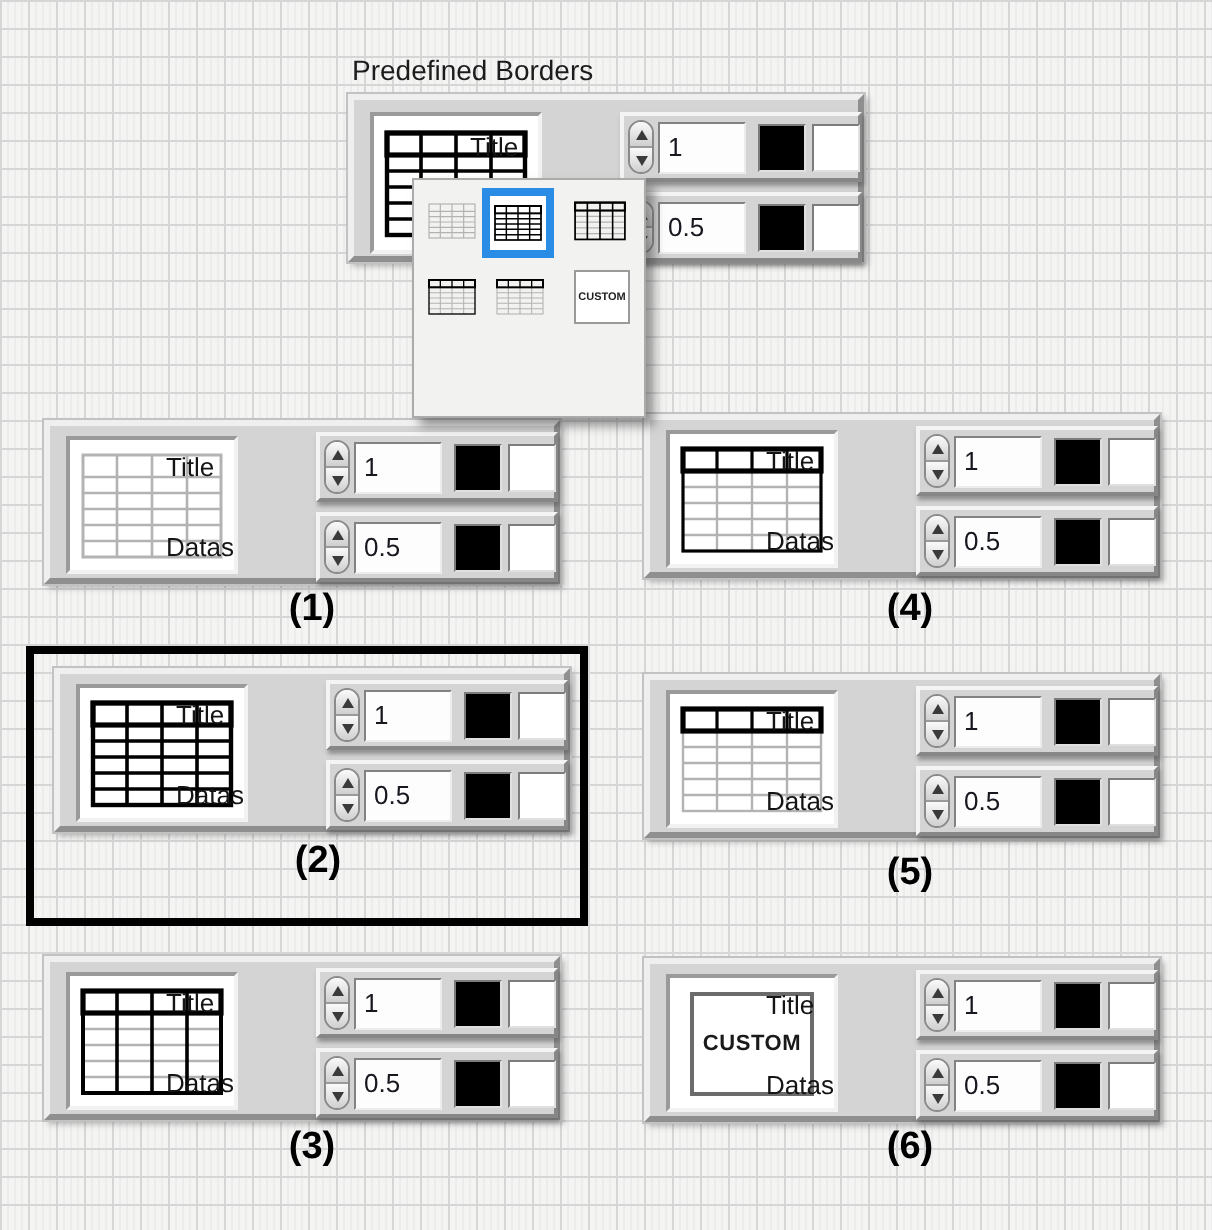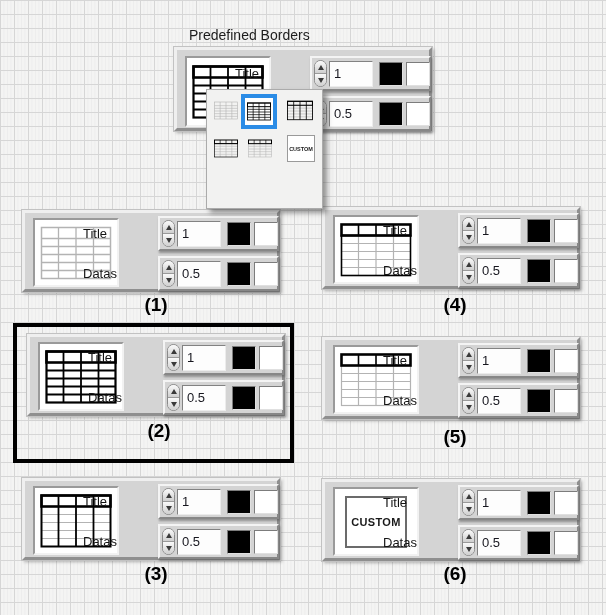--- a/index.html
+++ b/index.html
@@ -9,21 +9,21 @@
     overflow:hidden;
     font-family:"Liberation Sans", sans-serif;
     background-color:#f4f4f3;
     background-image:
       linear-gradient(#d6d6d6 1px, transparent 1px),
       linear-gradient(90deg,#d6d6d6 1px, transparent 1px),
       linear-gradient(90deg,#ececec 1px, transparent 1px);
     background-size:14px 14px,14px 14px,3.5px 3.5px;
   }
   .hdr-label{
-    position:absolute;left:189px;top:27px;
+    position:absolute;left:176px;top:27px;
     font-size:14px;color:#1c1c1c;white-space:nowrap;
   }
   
   .panel{
     position:absolute;width:258px;height:82px;
     background:#d4d4d4;box-sizing:border-box;
     border:3px solid;border-color:#efefef #8f8f8f #8f8f8f #efefef;
     outline:1px solid #c2c2c2;
     box-shadow:2px 2px 3px rgba(90,90,90,.45);
   }

